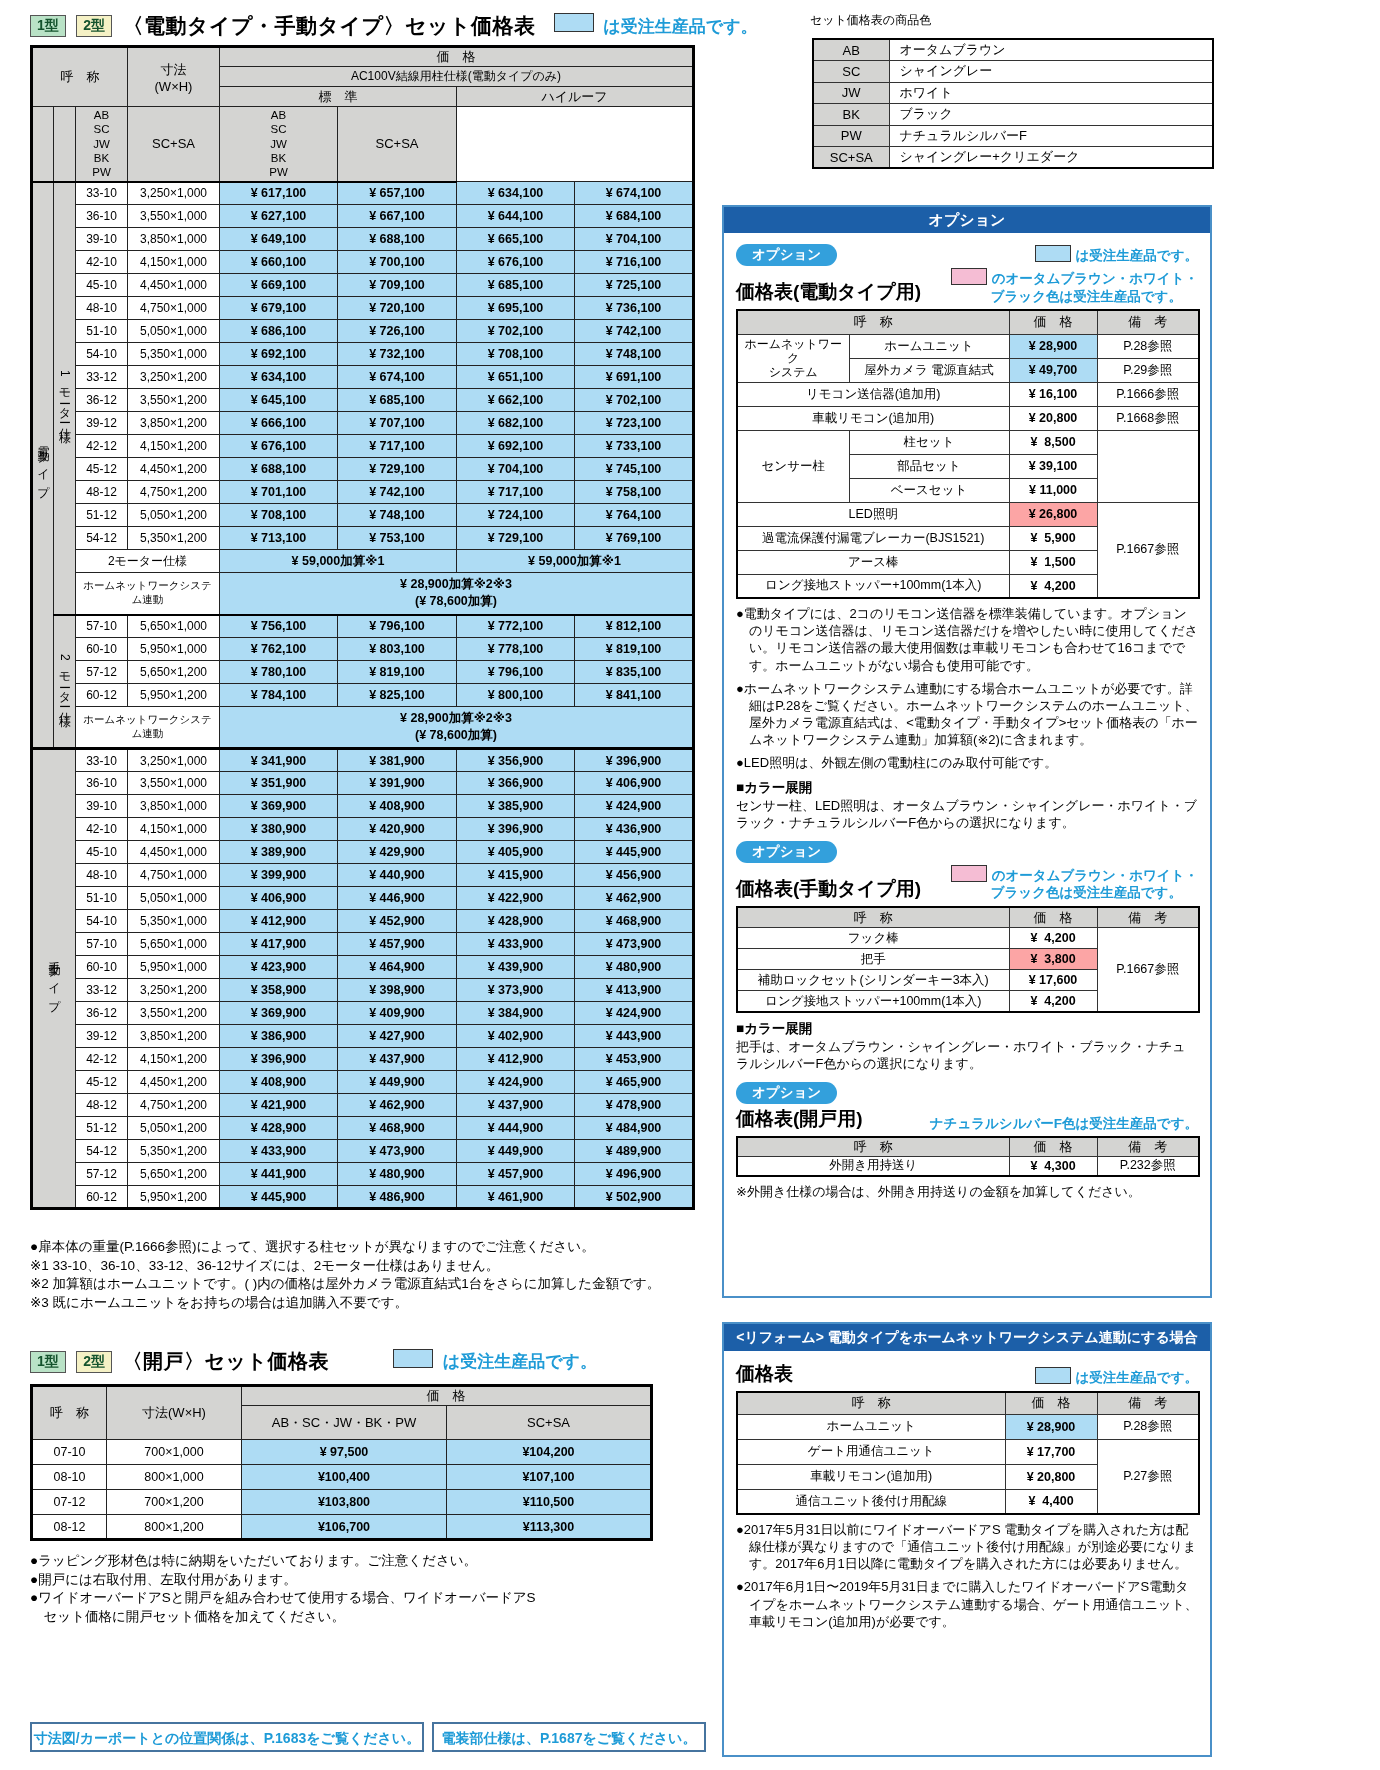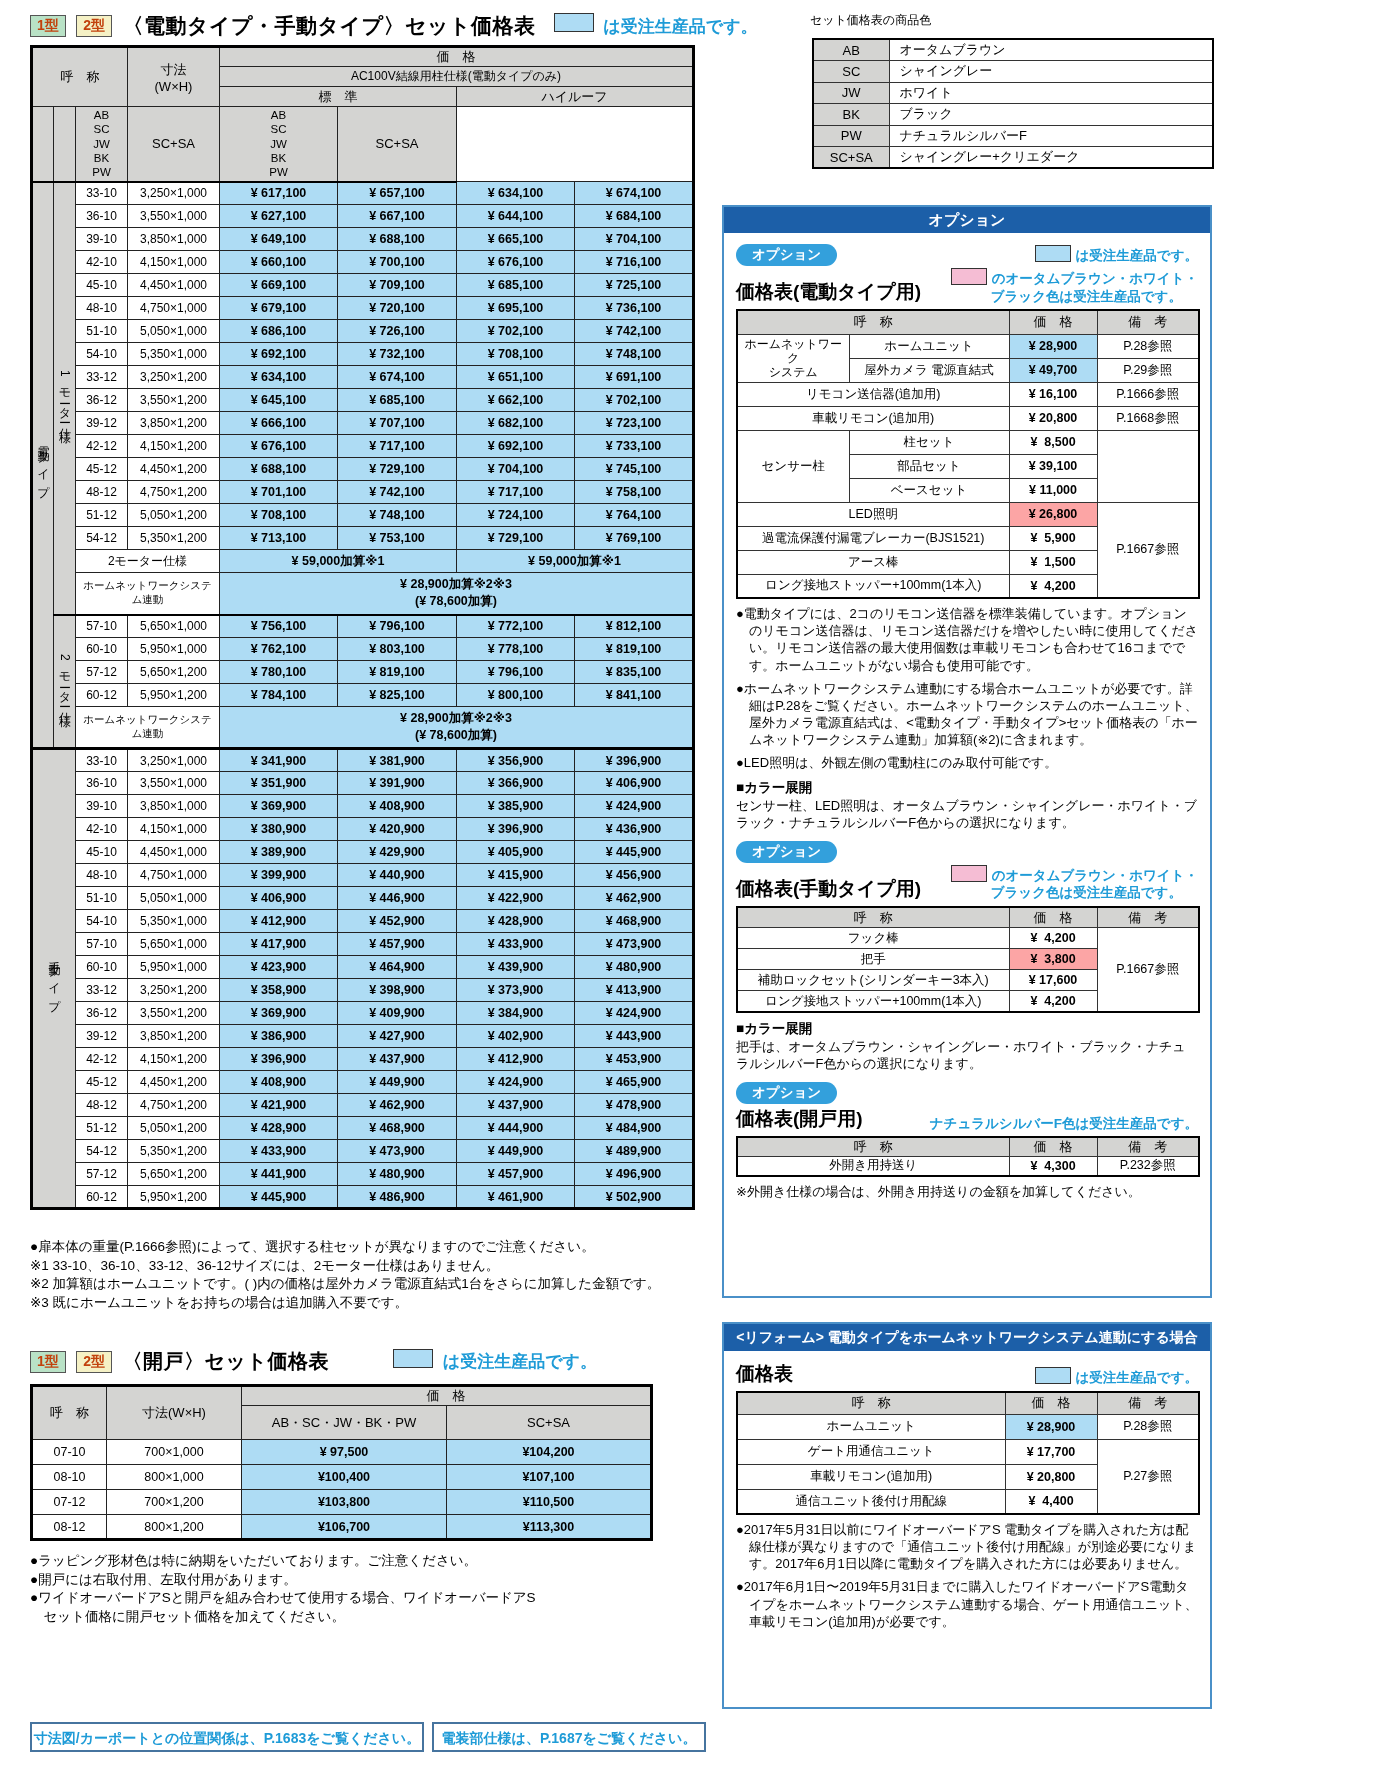--- a/index.html
+++ b/index.html
@@ -44,31 +44,31 @@
   .ktab tr:nth-child(1){height:20px}
   .ktab tr:nth-child(2){height:34px}
   .ktab tr:nth-child(n+3){height:25px}
   
   .ctable{border:2px solid #000;width:400px}
   .ctable td{border:1px solid #333;font-size:13px;vertical-align:middle;padding:0 2px}
   .ctable tr{height:21.5px}
   .ctable td.hcell{background:#d4d4d2;text-align:center}
   .ctable td.al{text-align:left;padding-left:10px;background:#fff}
   
-  .badge{display:inline-block;border:1.5px solid #555;font-weight:bold;color:#c2410c;font-size:14px;
+  .badge{display:inline-block;border:1.5px solid #555;font-weight:bold;color:#14532d;font-size:14px;
          padding:1px 6px;margin-right:6px;vertical-align:middle}
   .b1{background:#b9e2c6}.b2{background:#f5f1c5}
   .h-title{font-size:21px;font-weight:bold;vertical-align:middle;letter-spacing:.5px}
   .swatch{display:inline-block;width:34px;height:15px;border:1px solid #333;vertical-align:-2px;margin-right:5px}
   .swatch.big{width:38px;height:17px}
   .sw-b{background:#aedcf4}.sw-p{background:#f5bdd4}
   .legend-big{color:#1e9bd7;font-size:17px;font-weight:bold;vertical-align:middle}
   
   .optbox{left:722px;top:205px;width:490px;height:1093px;border:2px solid #4a90c8;background:#fff;box-sizing:border-box}
-  .refbox{left:722px;top:1322px;width:490px;height:387px;border:2px solid #4a90c8;background:#fff;box-sizing:border-box}
+  .refbox{left:722px;top:1322px;width:490px;height:435px;border:2px solid #4a90c8;background:#fff;box-sizing:border-box}
   .optbar{height:26px;background:#1c5fa8;color:#fff;font-weight:bold;text-align:center;font-size:15px;line-height:26px}
   .refbar{height:27px;background:#1c5fa8;color:#fff;font-weight:bold;text-align:center;font-size:14px;line-height:27px}
   .obody{padding:6px 12px 8px}
   .pill{display:inline-block;background:#33a0dc;color:#fff;font-weight:bold;font-size:13.5px;padding:2px 16px;border-radius:13px}
   .blue-t{color:#1e9bd7;font-weight:bold;font-size:13.5px;line-height:1.3;text-align:right}
   .blue-t .ind{padding-left:40px;text-align:left}
   .blue-t .l{text-align:left}
   .opt-title{font-size:19px;font-weight:bold}
   .lrow{display:flex;justify-content:space-between;align-items:center;margin:5px 0 2px}
   .lrow2{display:flex;justify-content:space-between;align-items:flex-end;margin-bottom:4px}

